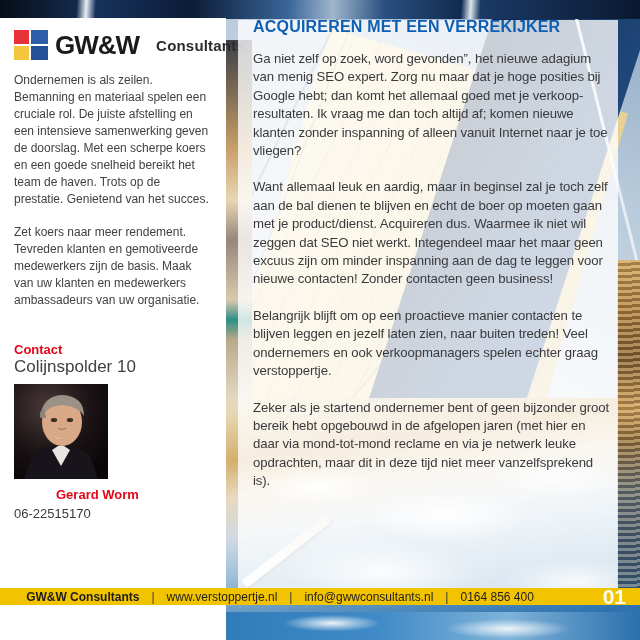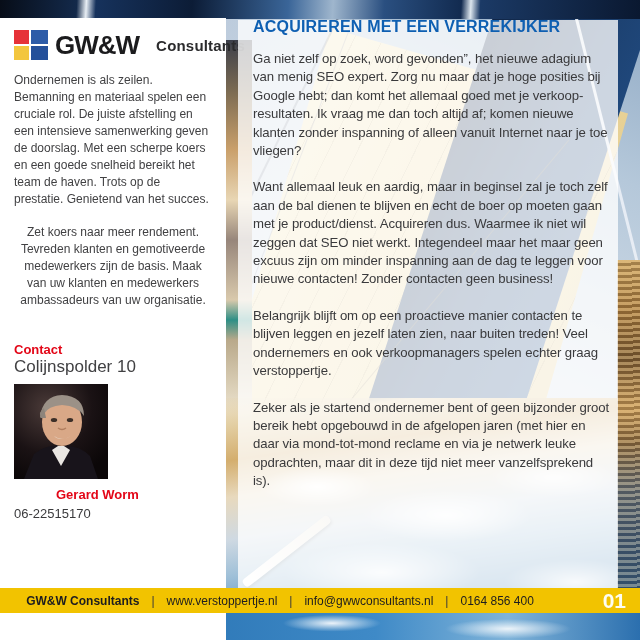--- a/index.html
+++ b/index.html
@@ -53,36 +53,36 @@
     gap:2px;margin-right:7px;}
   .logo-mark span{display:block;}
   .sq-red{background:#e63238;}
   .sq-blue-top{background:#2d5ca8;}
   .sq-yellow{background:#f3c63e;}
   .sq-blue-bot{background:#24509a;}
   .wordmark{font-size:26px;font-weight:bold;letter-spacing:-1px;color:#1b1b1d;}
   .logo-divider{width:1px;height:24px;background:#9aa0a6;margin:0 8px 0 9px;}
   .logo-subtitle{font-size:15px;font-weight:bold;color:#2b2b2d;letter-spacing:.2px;}
   .side-par{font-size:12px;line-height:17px;margin:0 0 12px 0;}
-  .side-par.second{margin-top:16px;text-align:center;}
+  .side-par.second{margin-top:16px;}
   .contact-h{color:#e30617;font-weight:bold;font-size:13px;line-height:17px;margin-top:32px;}
   .addr{font-size:17px;line-height:17px;}
   .portrait{width:94px;height:95px;margin-top:9px;display:block;}
   .person-name{color:#e30617;font-weight:bold;font-size:13px;margin-top:8px;margin-left:42px;}
   .person-phone{font-size:13px;color:#3a3a3c;margin-top:4px;}
 
   
   .article-overlay{position:absolute;left:238px;top:20px;width:380px;height:568px;
     background:rgba(255,255,255,.78);z-index:2;}
   .article{position:absolute;left:253px;top:18px;width:364px;z-index:3;}
   .article-title{color:#0e5fb2;font-weight:bold;font-size:16px;letter-spacing:.2px;margin:0 0 14px 0;}
   .article p{font-size:13.2px;line-height:18.4px;letter-spacing:-.1px;color:#3a3a3c;margin:0 4px 18px 0;}
 
   
-  .footer{position:absolute;left:0;top:588px;width:640px;height:25px;background:#f2c300;z-index:4;
+  .footer{position:absolute;left:0;top:588px;width:640px;height:17px;background:#f2c300;z-index:4;
     display:flex;align-items:center;}
   .footer-items{display:flex;align-items:center;gap:12px;width:560px;justify-content:center;
     font-size:12px;color:#1d1d1f;}
   .footer-company{font-weight:bold;}
   .footer-sep{color:#3a3a3a;}
   .page-number{position:absolute;right:14px;top:50%;transform:translateY(-50%);
     font-size:21px;font-weight:bold;color:#fdfdf2;}
 </style>
 </head>
 <body>

